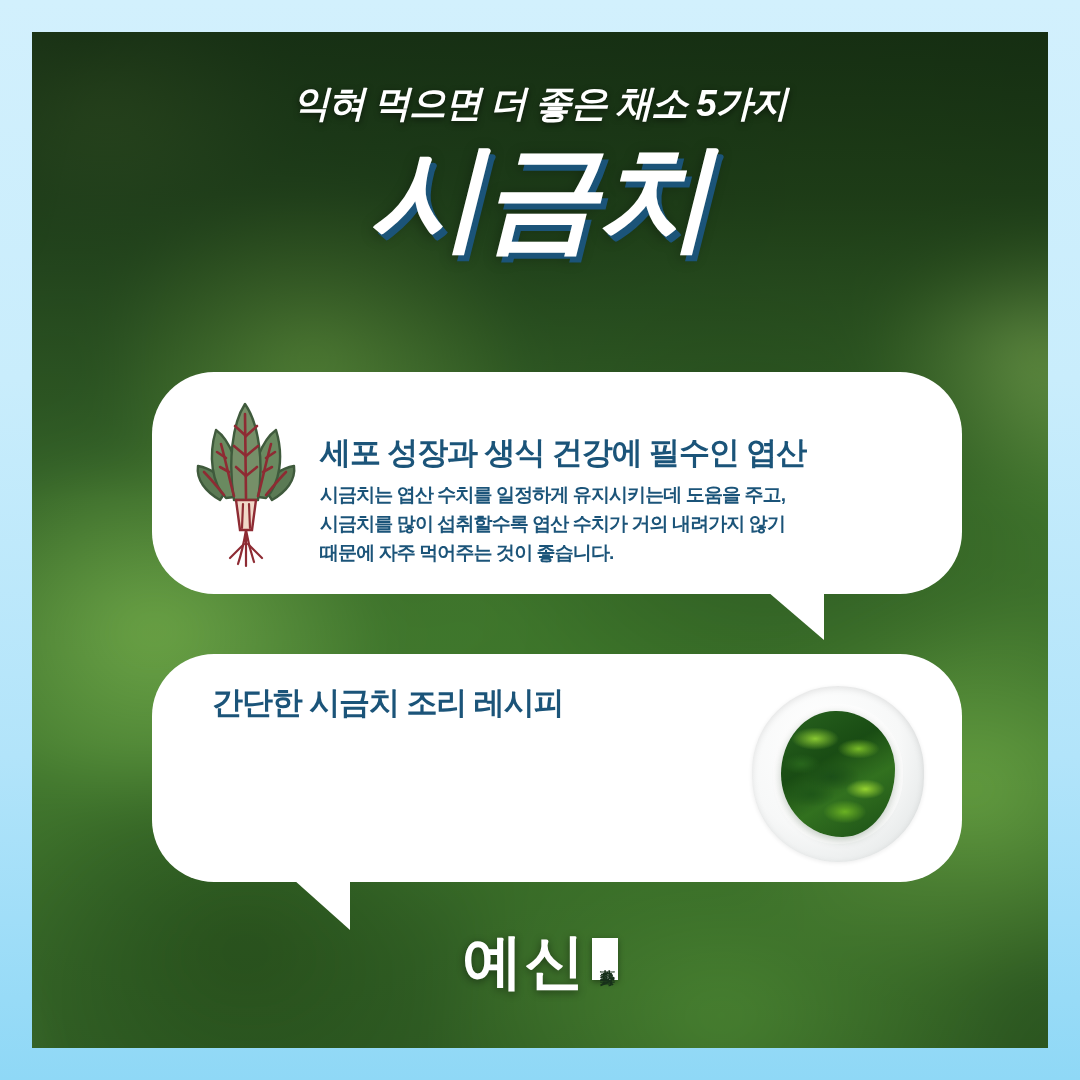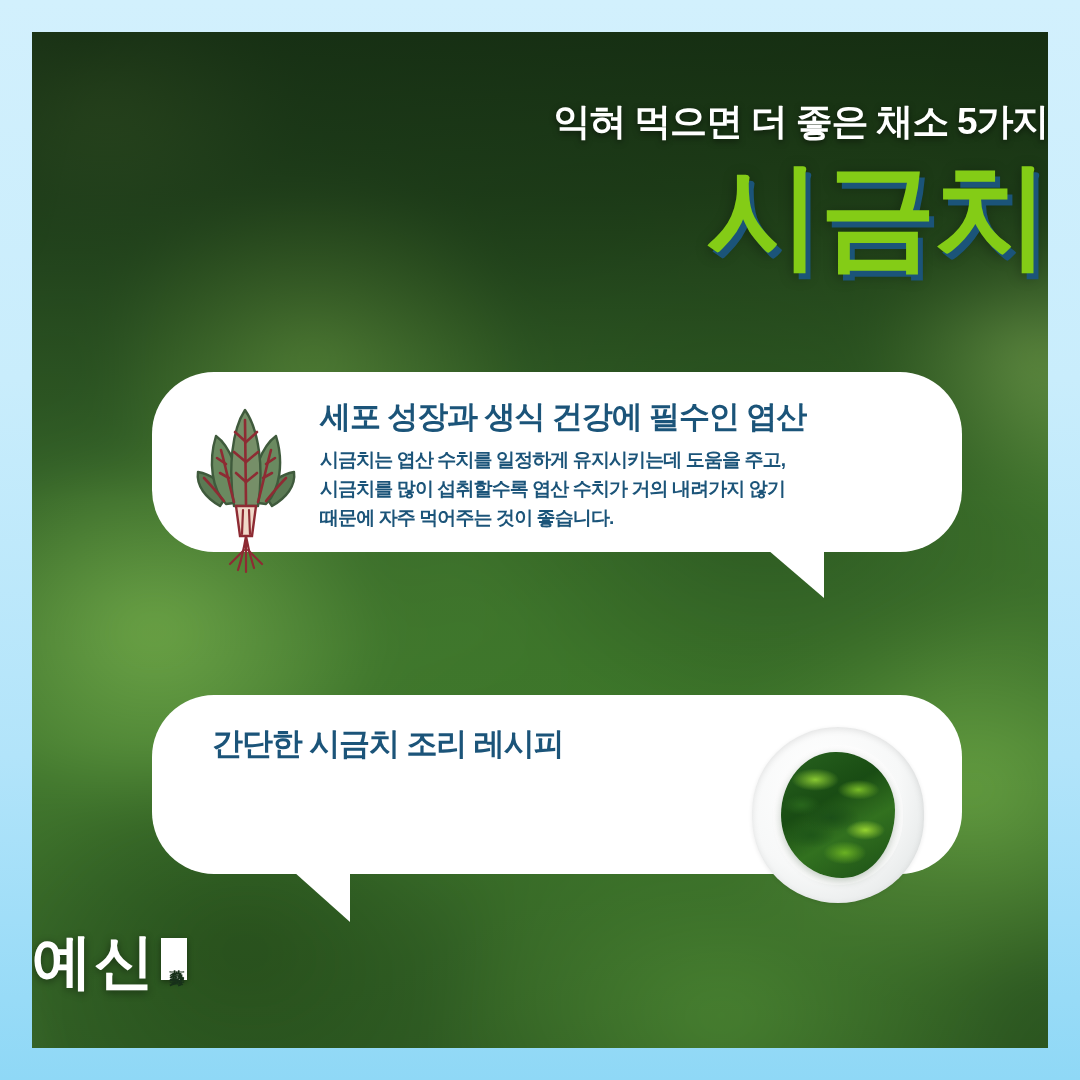--- a/index.html
+++ b/index.html
@@ -73,35 +73,36 @@
         rgba(10,28,10,0.60) 16%,
         rgba(14,34,12,0.34) 32%,
         rgba(16,38,14,0.10) 46%,
         rgba(16,38,14,0.04) 70%,
         rgba(12,30,12,0.16) 100%);
   }
 
   
   .header {
     position: absolute;
-    left: 0; right: 0; top: 70px;
-    text-align: right;
+    left: 0; right: 0; top: 52px;
+    text-align: center;
     z-index: 5;
+    font-style: italic;
   }
   .eyebrow {
     color: #ffffff;
     font-size: 37px;
     font-weight: 700;
     letter-spacing: -1.2px;
     line-height: 1.1;
     text-shadow: 0 2px 6px rgba(0,0,0,.55);
   }
   .bigtitle {
     margin-top: 8px;
-    color: #84cc16;
+    color: #ffffff;
     font-size: 116px;
     font-weight: 800;
     letter-spacing: -2px;
     line-height: 1.12;
     text-shadow: 5px 6px 0 #1b5479, 0 3px 14px rgba(0,0,0,.35);
   }
 
   
   .bubble {
     position: absolute;
@@ -113,44 +114,43 @@
   .bubble .tail {
     position: absolute;
     width: 0; height: 0;
     border-style: solid;
   }
 
   #bubble-1 {
     left: 120px;
     top: 340px;
     width: 810px;
-    height: 180px;
+    height: 222px;
     padding: 26px 40px 26px 34px;
     display: flex;
-    align-items: flex-start;
+    align-items: flex-end;
     gap: 16px;
   }
   #bubble-1 .tail {
     right: 138px;
     bottom: -46px;
     border-width: 48px 0 0 56px;
     border-color: #ffffff transparent transparent transparent;
   }
 
   #bubble-2 {
     left: 120px;
     top: 622px;
     width: 810px;
-    height: 179px;
+    height: 228px;
     padding: 30px 34px 26px 60px;
     display: flex;
     align-items: flex-start;
     justify-content: space-between;
     gap: 8px;
-    margin-top: 41px;
   }
   #bubble-2 .tail {
     left: 142px;
     bottom: -48px;
     border-width: 0 56px 50px 0;
     border-color: transparent #ffffff transparent transparent;
   }
 
   .bubble-text { flex: 1 1 auto; min-width: 0; }
   .bubble-heading {
@@ -232,21 +232,21 @@
   }
 
   
   .logo {
     position: absolute;
     left: 0; right: 0;
     bottom: 56px;
     z-index: 6;
     display: flex;
     align-items: flex-start;
-    justify-content: flex-start;
+    justify-content: center;
     gap: 5px;
   }
   .logo-word {
     color: #ffffff;
     font-size: 60px;
     font-weight: 700;
     letter-spacing: 2px;
     line-height: 1;
     text-shadow: 0 2px 8px rgba(0,0,0,.45);
   }

